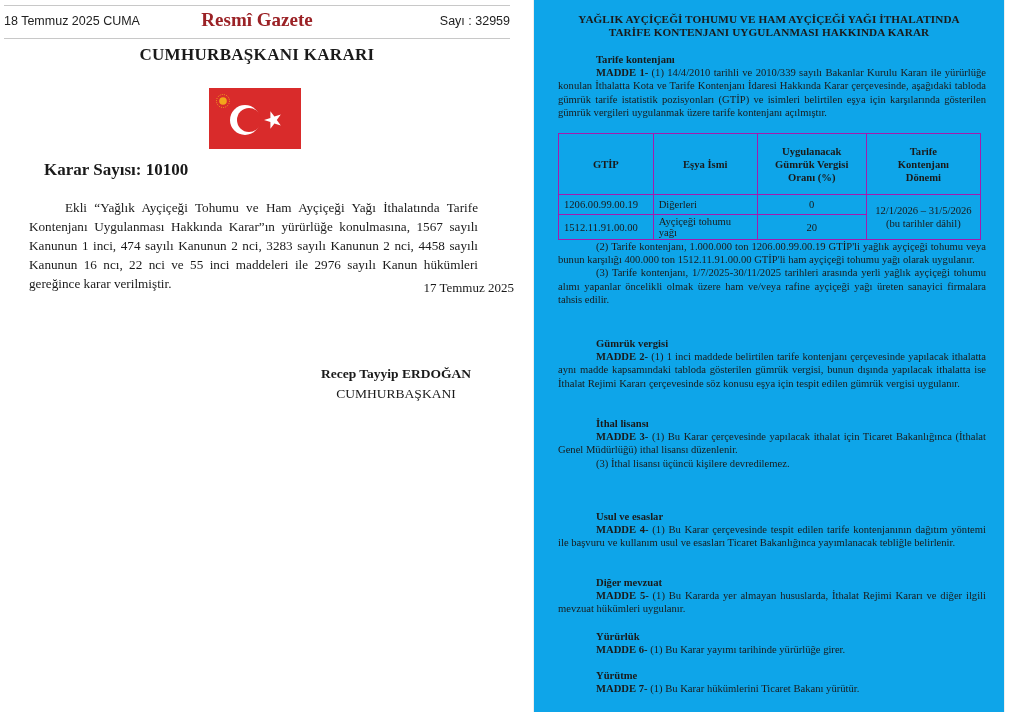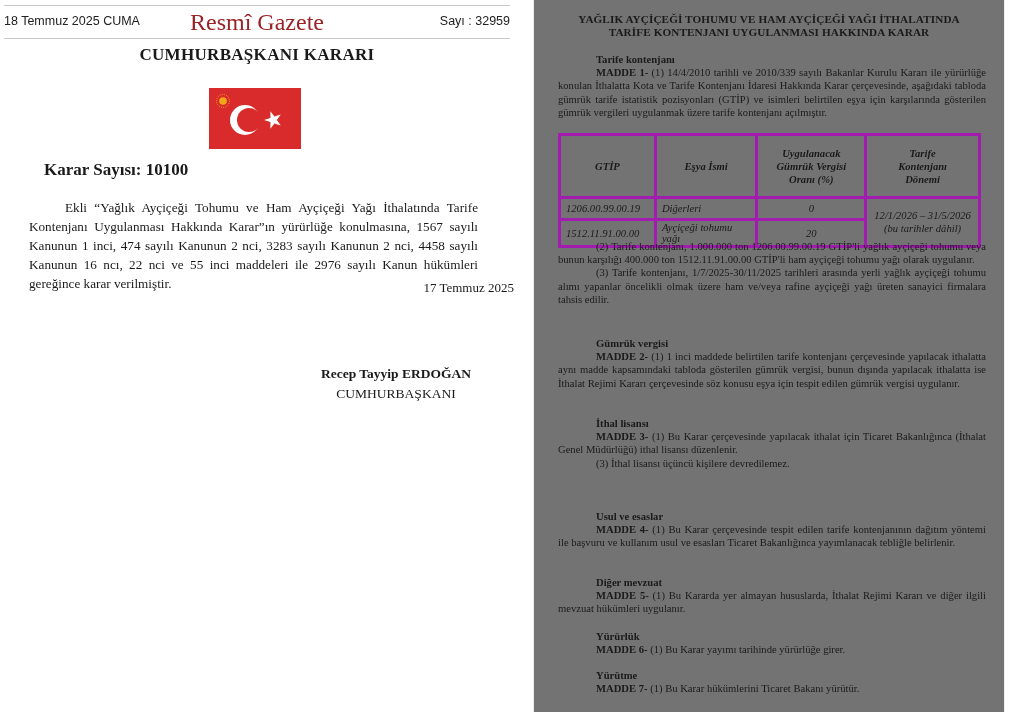--- a/index.html
+++ b/index.html
@@ -16,21 +16,21 @@
   .masthead {
     position: absolute; left: 4px; top: 5px; width: 506px; height: 32px;
     border-top: 1px solid #c8c8c8; border-bottom: 1px solid #c8c8c8;
   }
   .masthead .date {
     position: absolute; left: 0; top: 8px;
     font-family: "Liberation Sans", sans-serif; font-size: 12.5px; color: #222;
   }
   .masthead .brand {
     position: absolute; left: 0; right: 0; top: 3px; text-align: center;
-    font-family: "Liberation Serif", serif; font-weight: normal; font-size: 24px;
+    font-family: "Liberation Serif", serif; font-weight: bold; font-size: 19px;
     color: #9b2226;
   }
   .masthead .issue {
     position: absolute; right: 0; top: 8px;
     font-family: "Liberation Sans", sans-serif; font-size: 12.5px; color: #222;
   }
   .decree-type {
     position: absolute; left: 0; width: 514px; top: 45px; text-align: center;
     font-weight: bold; font-size: 17px; letter-spacing: 0.3px;
   }
@@ -52,37 +52,37 @@
     position: absolute; left: 306px; width: 180px; top: 366px; text-align: center;
     font-weight: bold; font-size: 13.5px;
   }
   .signer-title {
     position: absolute; left: 306px; width: 180px; top: 386px; text-align: center;
     font-size: 13.5px;
   }
   
   .right-page {
     position: absolute; left: 533px; top: 0; width: 470px; height: 712px;
-    background: #737373;
+    background: #0ea5e9;
     border-left: 1px solid #eeeeee; border-right: 1px solid #eeeeee;
   }
   .rp { position: absolute; left: 24px; width: 428px; font-size: 10.6px; line-height: 13.2px; color: #1a1a1a; }
   .doc-title {
     position: absolute; left: 10px; width: 450px; top: 13px; text-align: center;
     font-weight: bold; font-size: 11.2px; line-height: 13px; letter-spacing: 0.1px;
   }
   .sec-head { font-weight: bold; margin: 0; padding-left: 38px; }
   .rp p { margin: 0; text-align: justify; }
   .ind { text-indent: 38px; }
   .madde { font-weight: bold; }
   table.quota {
     position: absolute; left: 24px; top: 133px; width: 423px;
     border-collapse: collapse; font-size: 10.6px;
   }
-  table.quota th, table.quota td { border: 3px solid #a21caf; padding: 1px 5px; font-style: italic; }
+  table.quota th, table.quota td { border: 1px solid #a21caf; padding: 1px 5px; }
   table.quota th { font-weight: bold; text-align: center; line-height: 13px; height: 58px; }
   table.quota td { height: 17px; }
   td.c { text-align: center; }
   td.period { text-align: center; line-height: 13px; }
 </style>
 </head>
 <body>
 
 <div class="left-page">
   <div class="masthead">

